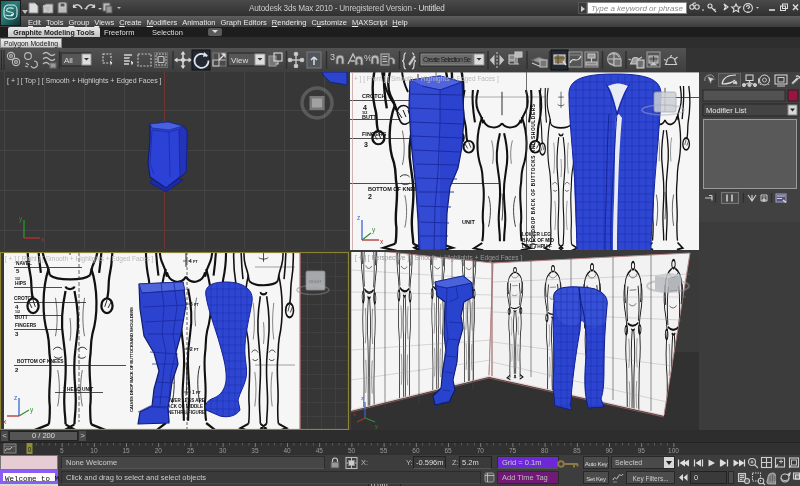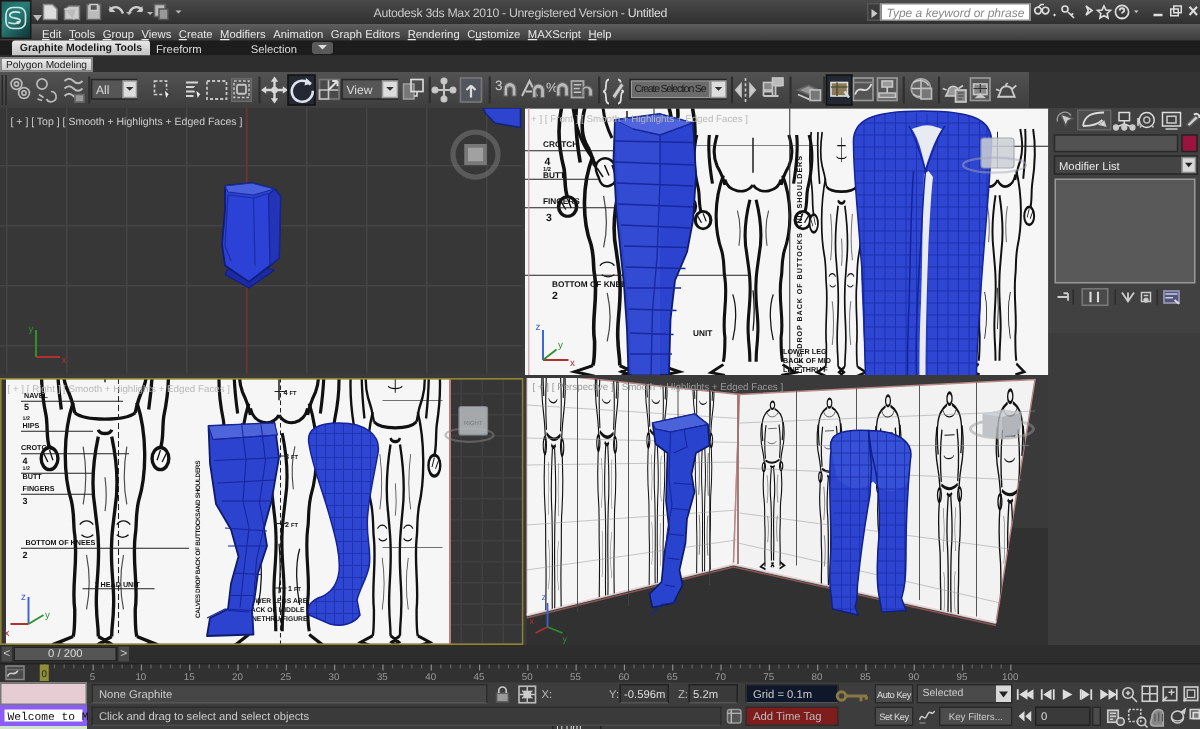--- a/index.html
+++ b/index.html
@@ -67,21 +67,21 @@
 </svg>
 
 <div class="abs" style="left:0;top:16px;width:800px;height:11px;background:linear-gradient(#5e5e5e,#3c3c3c)"></div>
 <div class="abs" style="left:28px;top:17.5px;font-size:7.5px;color:#e8e8e8;width:770px;white-space:nowrap" id="menus">
 <span style="margin-right:5px"><u>E</u>dit</span><span style="margin-right:5px"><u>T</u>ools</span><span style="margin-right:5px"><u>G</u>roup</span><span style="margin-right:5px"><u>V</u>iews</span><span style="margin-right:5px"><u>C</u>reate</span><span style="margin-right:5px"><u>M</u>odifiers</span><span style="margin-right:5px">Animation</span><span style="margin-right:5px">Graph Editors</span><span style="margin-right:5px"><u>R</u>endering</span><span style="margin-right:5px">C<u>u</u>stomize</span><span style="margin-right:5px"><u>M</u>AXScript</span><span style="margin-right:5px"><u>H</u>elp</span>
 </div>
 
 <div class="abs" style="left:0;top:27px;width:800px;height:10px;background:#1d1d1d"></div>
 <div class="abs" style="left:8px;top:27px;width:92px;height:10px;background:linear-gradient(#e9e9e9,#c2c2c2);border-radius:2px 2px 0 0;color:#1a1a1a;font-size:7px;text-align:center;padding-top:1.5px;font-weight:bold">Graphite Modeling Tools</div>
 <div class="abs" style="left:104px;top:28px;width:46px;height:9px;color:#ddd;font-size:7.5px;text-align:left">Freeform</div>
-<div class="abs" style="left:152px;top:28px;width:46px;height:9px;color:#ddd;font-size:7.5px;text-align:right">Selection</div>
+<div class="abs" style="left:152px;top:28px;width:46px;height:9px;color:#ddd;font-size:7.5px;text-align:left">Selection</div>
 <div class="abs" style="left:208px;top:28px;width:14px;height:8px;background:#5a5a5a;border-radius:2px">
     <div style="width:0;height:0;border-left:3px solid transparent;border-right:3px solid transparent;border-top:3px solid #ddd;margin:2px auto"></div>
   </div>
 
 <div class="abs" style="left:0;top:37px;width:800px;height:11px;background:#2e2e2e"></div>
 <div class="abs" style="left:0;top:38px;width:62px;height:10px;background:linear-gradient(#ececec,#cccccc);border:1px solid #8a8a8a;color:#222;font-size:6.8px;text-align:center;padding-top:1px">Polygon Modeling</div>
 
 <div class="abs" style="left:0;top:48px;width:686px;height:24px;background:linear-gradient(#525252,#3e3e3e)"></div>
 <div class="abs" style="left:686px;top:48px;width:114px;height:24px;background:#333"></div>
 <svg class="abs" style="left:0;top:48px" width="686" height="24" viewBox="0 0 686 24">
@@ -807,50 +807,50 @@
 <rect x="26.5" y="1" width="6" height="11" fill="#8f8f35"></rect>
 <text x="29.5" y="9.5" font-size="6.5" fill="#222" text-anchor="middle" font-family="Liberation Sans">0</text>
 </svg>
 
 <div class="abs" style="left:0;top:455px;width:800px;height:31px;background:#3d3d3d"></div>
 
 <div class="abs" style="left:0;top:455px;width:58px;height:15px;background:#e6cdd3;border:1px solid #777"></div>
 <div class="abs" style="left:0;top:470px;width:58px;height:14px;background:#fdfdfd;border:3px solid #8b5cf6;font-family:'Liberation Mono',monospace;font-size:7.5px;color:#111;padding:2px 0 0 2px;white-space:nowrap">Welcome to M.</div>
 <div class="abs" style="left:0;top:484px;width:58px;height:2px;background:#cfe3cf"></div>
 
-<div class="abs" style="left:61px;top:456px;width:264px;height:13px;background:#464646;border:1px solid #2c2c2c;border-bottom-color:#555;color:#ccc;font-size:7.5px;padding:1px 0 0 4px">None Graphite</div>
+<div class="abs" style="left:61px;top:456px;width:264px;height:13px;background:#464646;border:1px solid #2c2c2c;border-bottom-color:#555;color:#ccc;font-size:7.5px;padding:1px 0 0 4px">None Welcome</div>
 <svg class="abs" style="left:329px;top:456px" width="32" height="14" viewBox="0 0 32 14">
 <g stroke="#ccc" fill="none" stroke-width="1.1">
 <rect x="2" y="6" width="8" height="6" fill="#999" stroke="#555"></rect>
       <path d="M3.5 6V4.5a2.5 2.5 0 0 1 5 0V6"></path>
 <rect x="17" y="1.5" width="11" height="11" stroke="#bbb"></rect>
       <path d="M22.5 2v10M17.5 7h10M19 4.5l7 5M26 4.5l-7 5" stroke-width=".9"></path>
       <rect x="20.5" y="5" width="4" height="4" fill="#ccc"></rect>
 </g>
   </svg>
 <div class="abs" style="left:361px;top:458px;font-size:7.5px;color:#bbb">X:</div>
 <div class="abs" style="left:368px;top:478px;width:33px;height:18px;background:#3a3a3a;border:1px solid #222;border-bottom-color:#555;color:#ddd;font-size:7.5px;padding:1px 16px 0 2px">0.0m</div>
 <div class="abs" style="left:406px;top:458px;font-size:7.5px;color:#bbb">Y:</div>
 <div class="abs" style="left:413px;top:456px;width:33px;height:13px;background:#3a3a3a;border:1px solid #222;border-bottom-color:#555;color:#ddd;font-size:7.5px;padding:1px 0 0 2px">-0.596m</div>
 <div class="abs" style="left:452px;top:458px;font-size:7.5px;color:#bbb">Z:</div>
 <div class="abs" style="left:459px;top:456px;width:33px;height:13px;background:#3a3a3a;border:1px solid #222;border-bottom-color:#555;color:#ddd;font-size:7.5px;padding:1px 0 0 2px">5.2m</div>
-<div class="abs" style="left:497px;top:456px;width:62px;height:13px;background:#0f172a;border:1px solid #2c2c2c;border-bottom-color:#555;color:#ccc;font-size:7.5px;padding:1px 0 0 4px">Grid = 0.1m</div>
+<div class="abs" style="left:497px;top:456px;width:62px;height:13px;background:#6d28d9;border:1px solid #2c2c2c;border-bottom-color:#555;color:#ccc;font-size:7.5px;padding:1px 0 0 4px">Grid = 0.1m</div>
 <svg class="abs" style="left:556px;top:457px" width="26" height="14" viewBox="0 0 26 14">
     <g stroke="#8a7a45" fill="none" stroke-width="2">
       <circle cx="5" cy="7" r="2.8"></circle>
       <path d="M8 7h14M18 7v3.5M21.5 7v2.5"></path>
     </g>
   </svg>
 
 <div class="abs" style="left:61px;top:471px;width:420px;height:13px;background:#3a3a3a;border:1px solid #2c2c2c;border-bottom-color:#4a4a4a;color:#ccc;font-size:7.5px;padding:1px 0 0 4px">Click and drag to select and select objects</div>
 <svg class="abs" style="left:484px;top:471px" width="12" height="13" viewBox="0 0 12 13">
     <rect x="1" y="2" width="9" height="9" rx="1.5" fill="#555" stroke="#999"></rect>
     <path d="M1 4.5h9M3.5 2v9" stroke="#ccc" stroke-width=".8" fill="none"></path>
   </svg>
-<div class="abs" style="left:497px;top:471px;width:62px;height:13px;background:#7f1d1d;border:1px solid #2c2c2c;color:#bbb;font-size:7.5px;padding:1px 0 0 4px">Add Time Tag</div>
+<div class="abs" style="left:497px;top:471px;width:62px;height:13px;background:#701a75;border:1px solid #2c2c2c;color:#bbb;font-size:7.5px;padding:1px 0 0 4px">Add Time Tag</div>
 
 <div class="abs" style="left:583px;top:456px;width:26px;height:13px;background:#4c4c4c;border:1px solid #282828;color:#ddd;font-size:6.2px;letter-spacing:-0.3px;text-align:center;padding-top:3px;white-space:nowrap;overflow:hidden">Auto Key</div>
 <div class="abs" style="left:583px;top:471px;width:26px;height:13px;background:#4c4c4c;border:1px solid #282828;color:#ddd;font-size:6.2px;letter-spacing:-0.3px;text-align:center;padding-top:3px;white-space:nowrap;overflow:hidden">Set Key</div>
 <div class="abs" style="left:611px;top:456px;width:64px;height:13px;background:#4a4a4a;border:1px solid #282828;color:#ccc;font-size:7px;padding:2px 0 0 3px">Selected</div>
 <div class="abs" style="left:664px;top:457px;width:10px;height:11px;background:#d8d8d8"></div>
 <div class="abs" style="left:666px;top:461px;width:0;height:0;border-left:3px solid transparent;border-right:3px solid transparent;border-top:4px solid #222"></div>
 <svg class="abs" style="left:611px;top:471px" width="14" height="13" viewBox="0 0 14 13">
     <path d="M2 9c2-6 3 2 5-3s3 1 5-3" stroke="#ccc" fill="none" stroke-width="1"></path>
     <path d="M2 11h4" stroke="#999" stroke-width=".8"></path>
   </svg>

